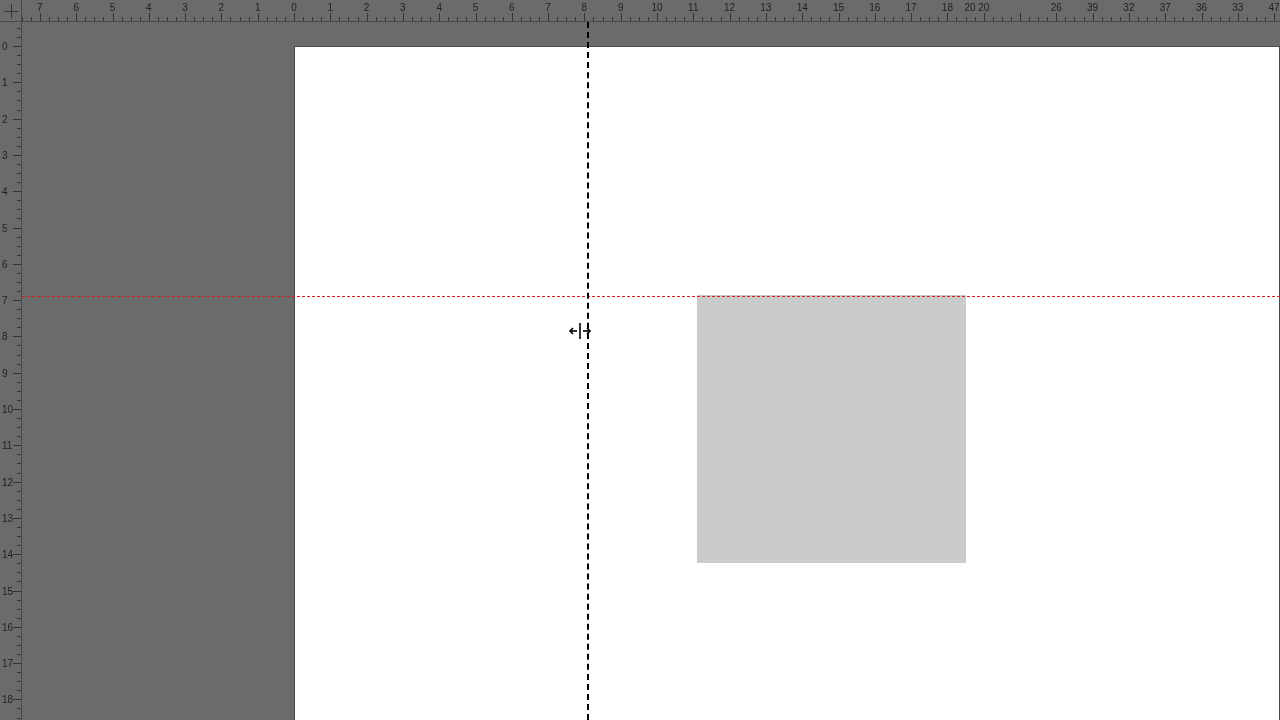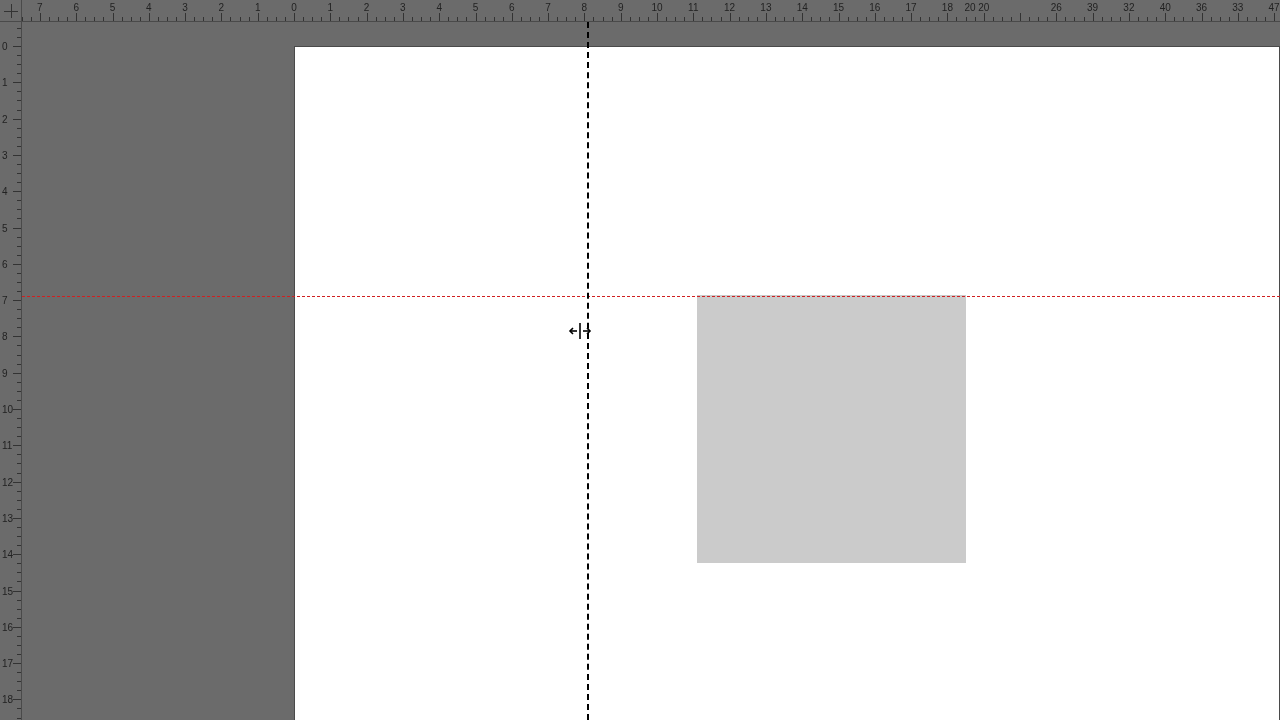--- a/index.html
+++ b/index.html
@@ -301,21 +301,21 @@
     <div class="ruler-h-label" style="left: 1070.6px;">39</div>
     <div class="ruler-h-tick minor" style="left: 1079.67px;"></div>
     <div class="ruler-h-tick minor" style="left: 1088.75px;"></div>
     <div class="ruler-h-tick minor" style="left: 1097.82px;"></div>
     <div class="ruler-h-tick major" style="left: 1106.9px;"></div>
     <div class="ruler-h-label" style="left: 1106.9px;">32</div>
     <div class="ruler-h-tick minor" style="left: 1115.97px;"></div>
     <div class="ruler-h-tick minor" style="left: 1125.05px;"></div>
     <div class="ruler-h-tick minor" style="left: 1134.12px;"></div>
     <div class="ruler-h-tick major" style="left: 1143.2px;"></div>
-    <div class="ruler-h-label" style="left: 1143.2px;">40</div>
+    <div class="ruler-h-label" style="left: 1143.2px;">37</div>
     <div class="ruler-h-tick minor" style="left: 1152.27px;"></div>
     <div class="ruler-h-tick minor" style="left: 1161.35px;"></div>
     <div class="ruler-h-tick minor" style="left: 1170.42px;"></div>
     <div class="ruler-h-tick major" style="left: 1179.5px;"></div>
     <div class="ruler-h-label" style="left: 1179.5px;">36</div>
     <div class="ruler-h-tick minor" style="left: 1188.58px;"></div>
     <div class="ruler-h-tick minor" style="left: 1197.65px;"></div>
     <div class="ruler-h-tick minor" style="left: 1206.72px;"></div>
     <div class="ruler-h-tick major" style="left: 1215.8px;"></div>
     <div class="ruler-h-label" style="left: 1215.8px;">33</div>

